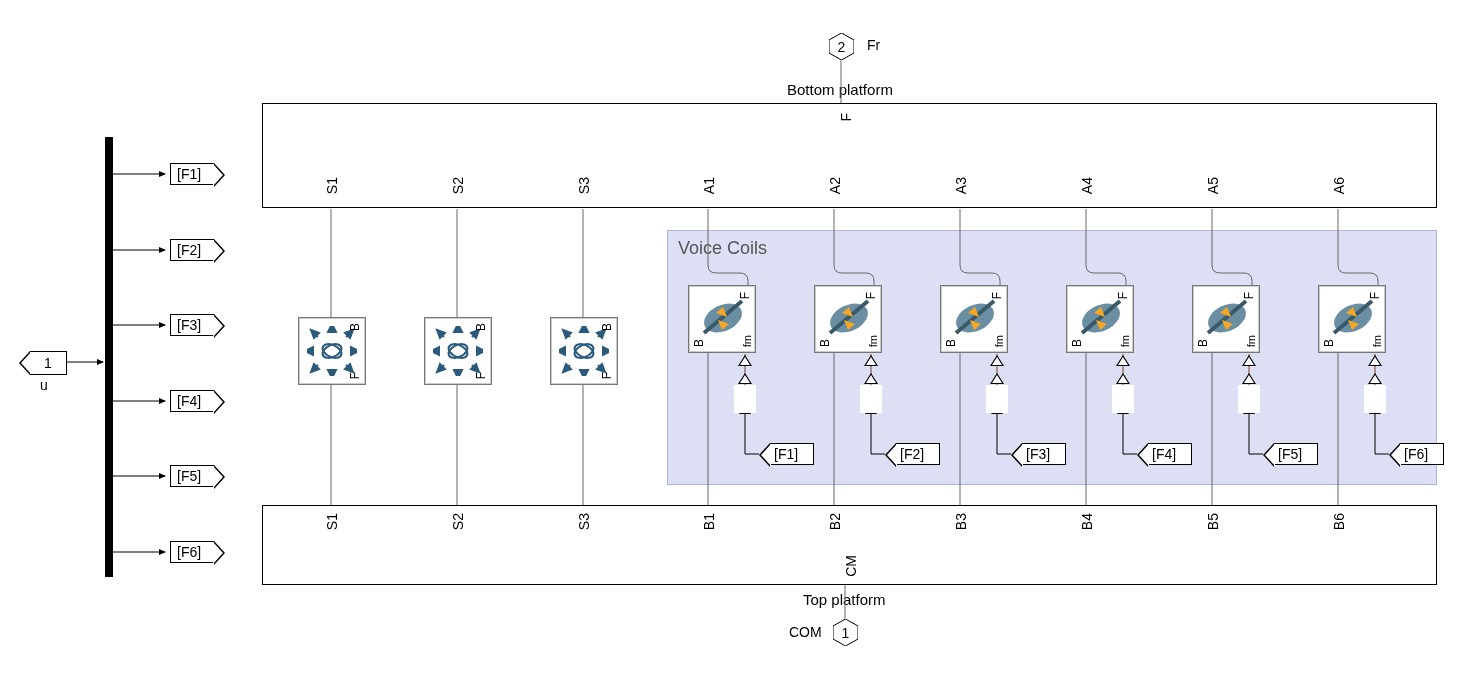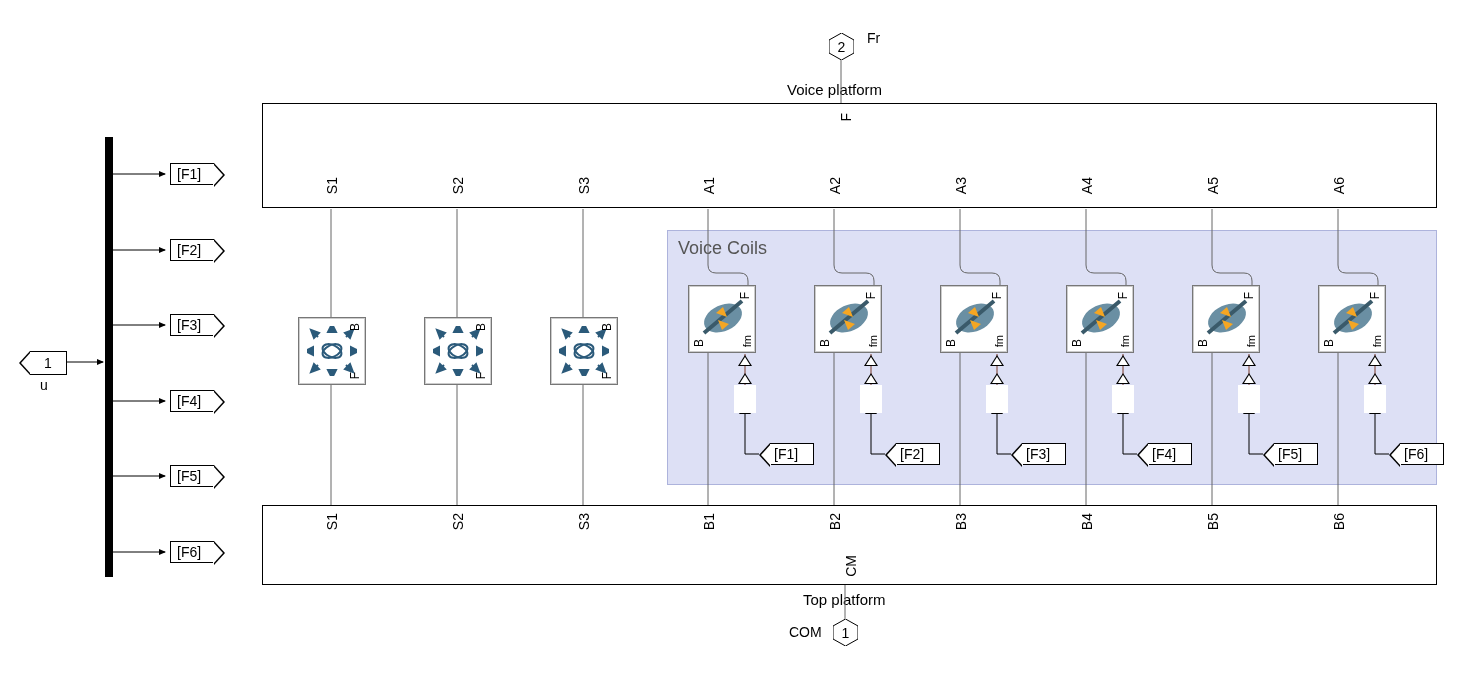--- a/index.html
+++ b/index.html
@@ -242,23 +242,23 @@
     <line x1="98" y1="461" x2="150" y2="461" stroke="#000" marker-end="url(#arr)"></line>
     <line x1="98" y1="537" x2="150" y2="537" stroke="#000" marker-end="url(#arr)"></line>
   </svg>
 
   <div class="hex" style="left:814px; top:18px;">
     <svg width="25" height="27">
         <polygon points="12.5,0 25,7 25,20 12.5,27 0,20 0,7" fill="#fff" stroke="#000"></polygon>
       </svg>
     <span>2</span>
   </div>
-  <div class="lbl small" style="left:852px; top:15px;">Fr</div>
-
-  <div class="lbl" style="left:772px; top:66px;">Voice platform</div>
+  <div class="lbl small" style="left:852px; top:22px;">Fr</div>
+
+  <div class="lbl" style="left:772px; top:66px;">Bottom platform</div>
   <div class="rect" style="left:247px; top:88px; width:1175px; height:105px;"></div>
 
   <div class="lbl small" style="left:823px; top:94px;">
     <span class="vtext">F</span>
   </div>
 
   <div class="lbl small" style="left:309px; top:162px;"><span class="vtext">S1</span></div>
   <div class="lbl small" style="left:435px; top:162px;"><span class="vtext">S2</span></div>
   <div class="lbl small" style="left:561px; top:162px;"><span class="vtext">S3</span></div>
 

